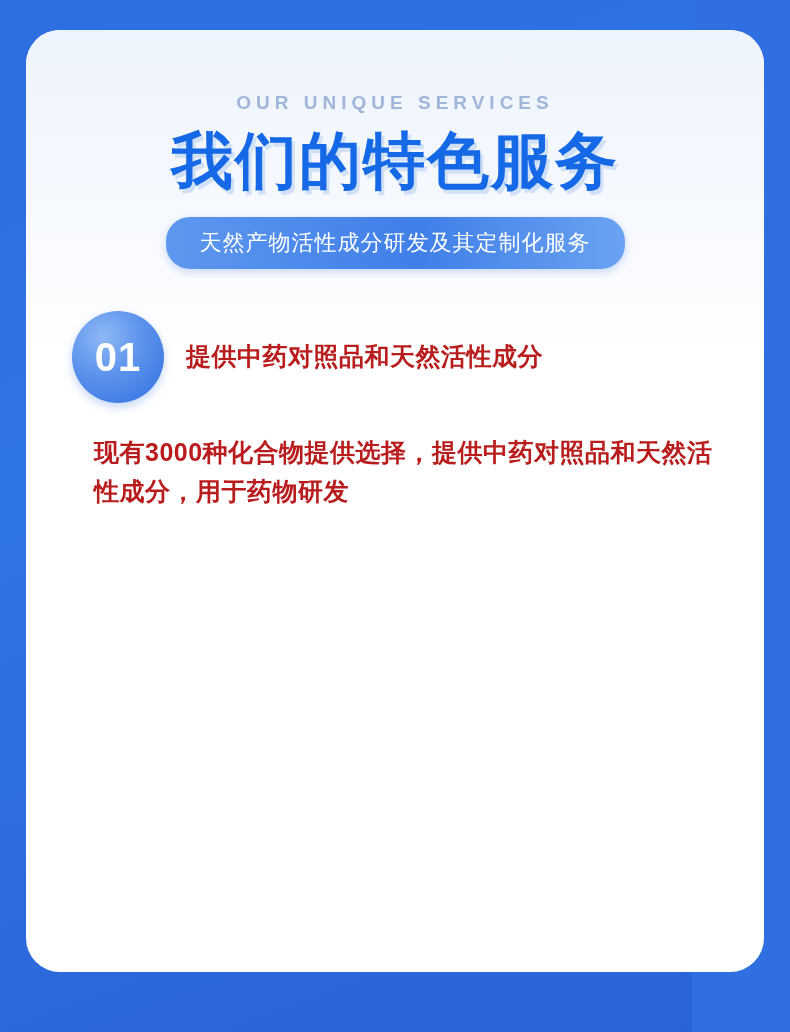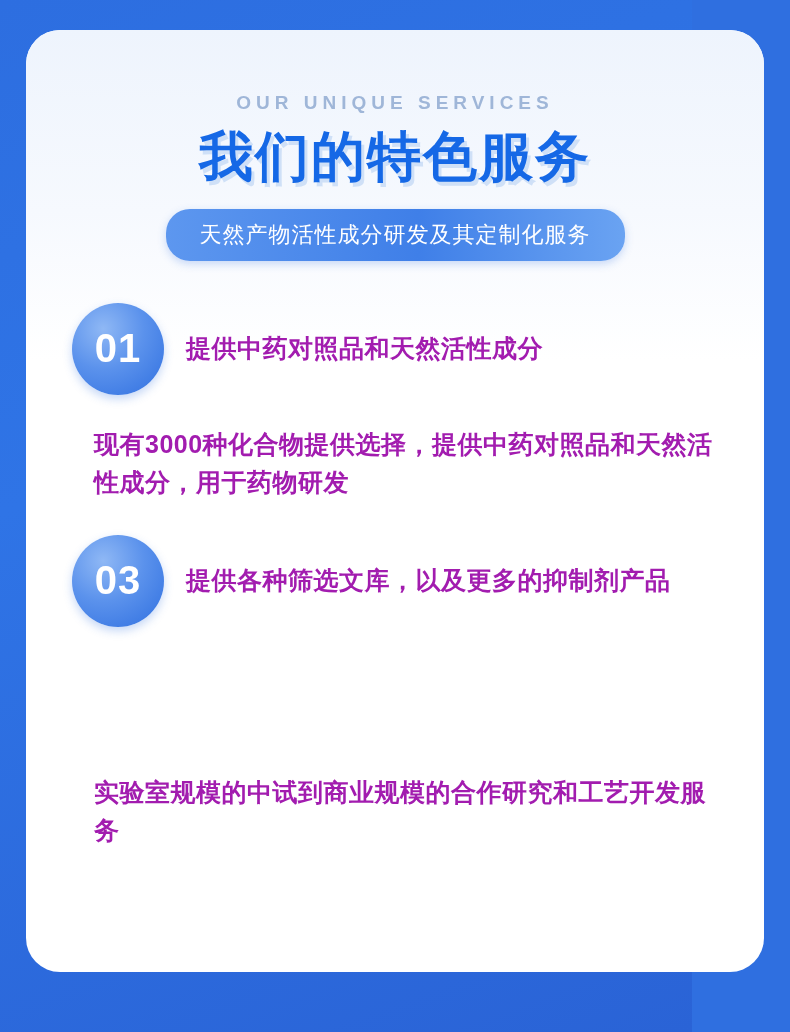--- a/index.html
+++ b/index.html
@@ -49,21 +49,21 @@
     margin-top: 62px;
     text-align: center;
     color: #9fb6d8;
     font-size: 19px;
     font-weight: bold;
     letter-spacing: 5px;
   }
   .headline {
     margin-top: 14px;
     text-align: center;
-    font-size: 54px;
+    font-size: 62px;
     line-height: 1.05;
     font-weight: bold;
     color: #1568e6;
     letter-spacing: 2px;
     text-shadow: 3px 4px 0 #cfe0f7;
   }
   .subtitle-wrap {
     margin-top: 24px;
     display: flex;
     justify-content: center;
@@ -99,21 +99,21 @@
     font-weight: bold;
     display: flex;
     align-items: center;
     justify-content: center;
     letter-spacing: 1px;
     box-shadow: 0 4px 10px rgba(47,111,224,0.28);
   }
   .text {
     flex: 1 1 auto;
     margin-left: 22px;
-    color: #a21caf;
+    color: #b91c1c;
     font-size: 25px;
     line-height: 1.55;
     font-weight: bold;
     padding-top: 26px;
     letter-spacing: 0.5px;
   }
   .text.two-line {
     padding-top: 6px;
   }
 </style>
@@ -136,28 +136,23 @@
 
         <div class="item">
           <div class="num">01</div>
           <div class="text">提供中药对照品和天然活性成分</div>
         </div>
 
         <div class="item">
           <div class="text two-line">现有3000种化合物提供选择，提供中药对照品和天然活性成分，用于药物研发</div>
         </div>
 
-        <div class="item">
-          <div class="num">03</div>
-          <div class="text">提供各种筛选文库，以及更多的抑制剂产品</div>
-        </div>
 
         <div class="item">
         </div>
 
         <div class="item">
-          <div class="text two-line">实验室规模的中试到商业规模的合作研究和工艺开发服务</div>
         </div>
 
       </div>
     </div>
   </div>
 </div>
 
 </body></html>

